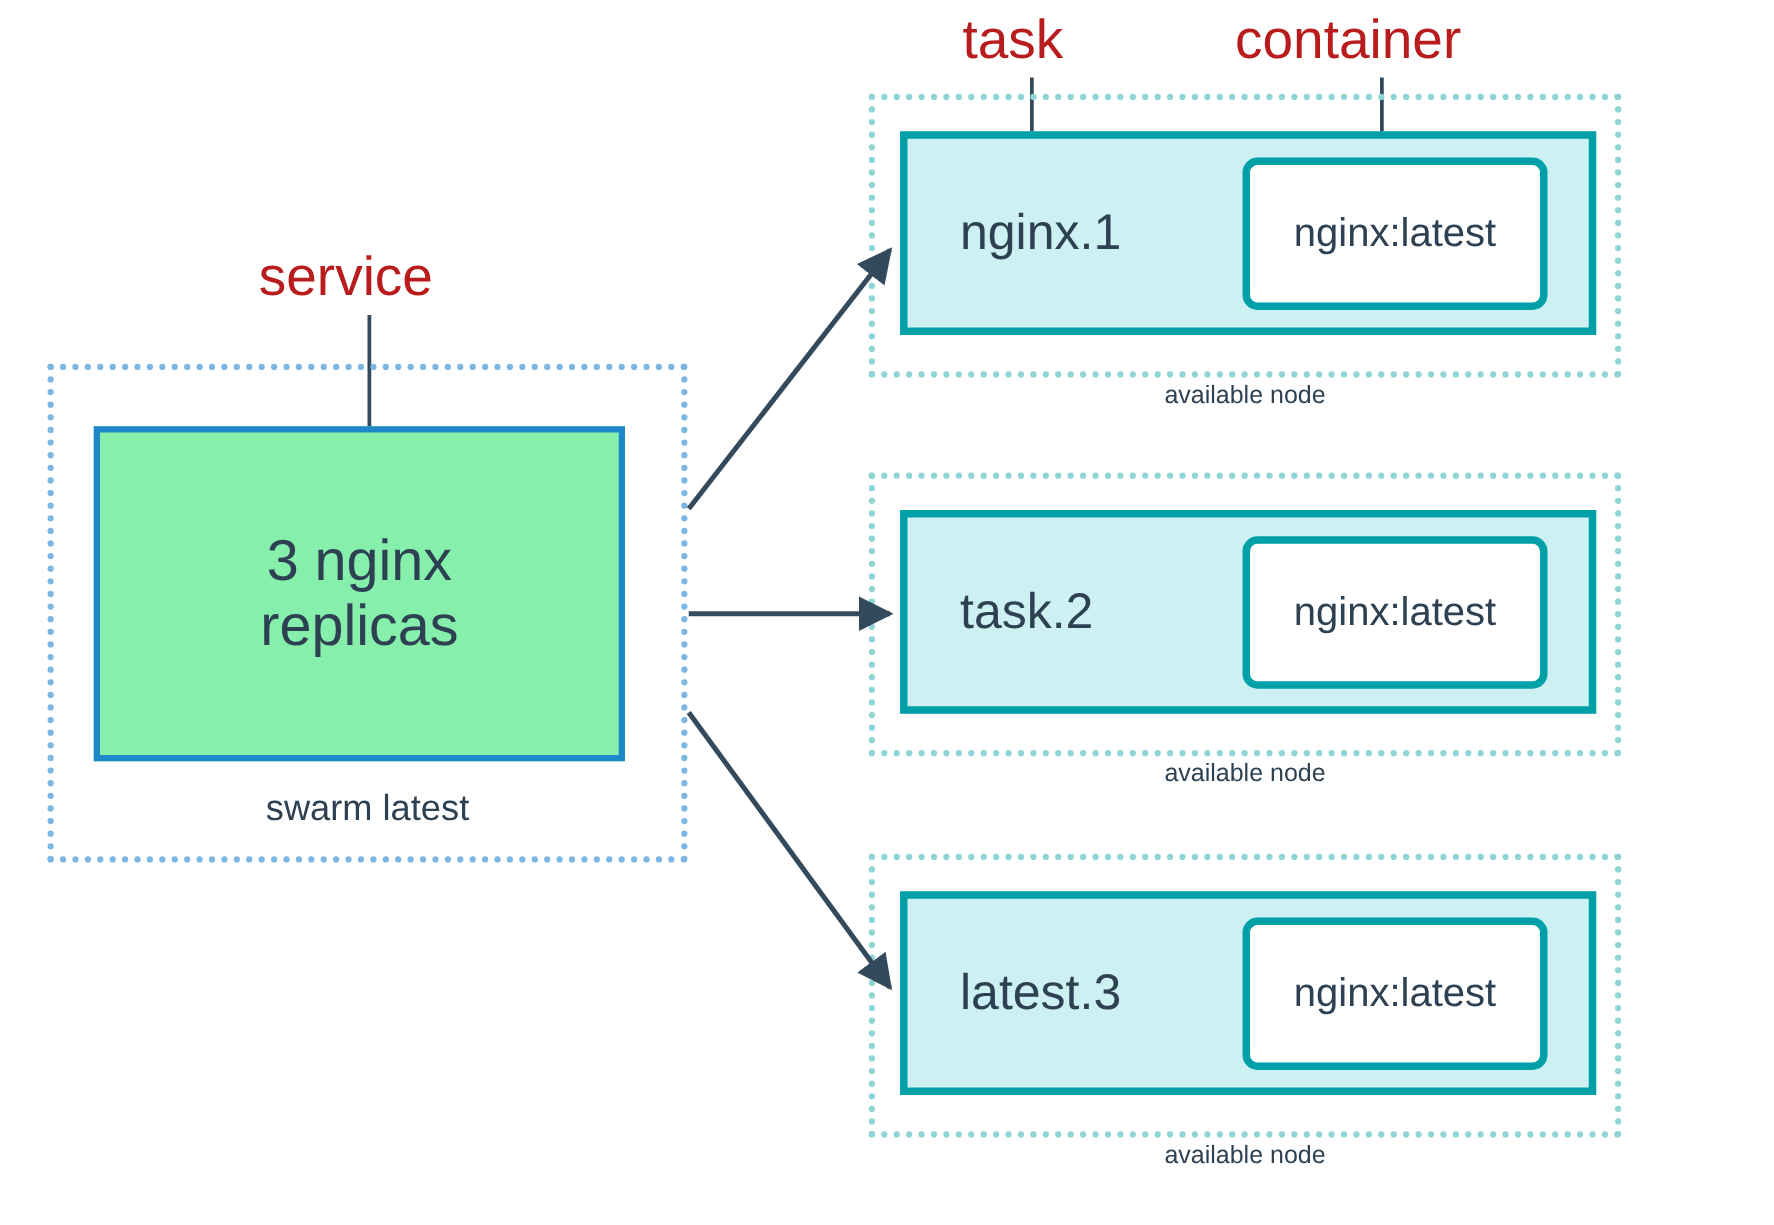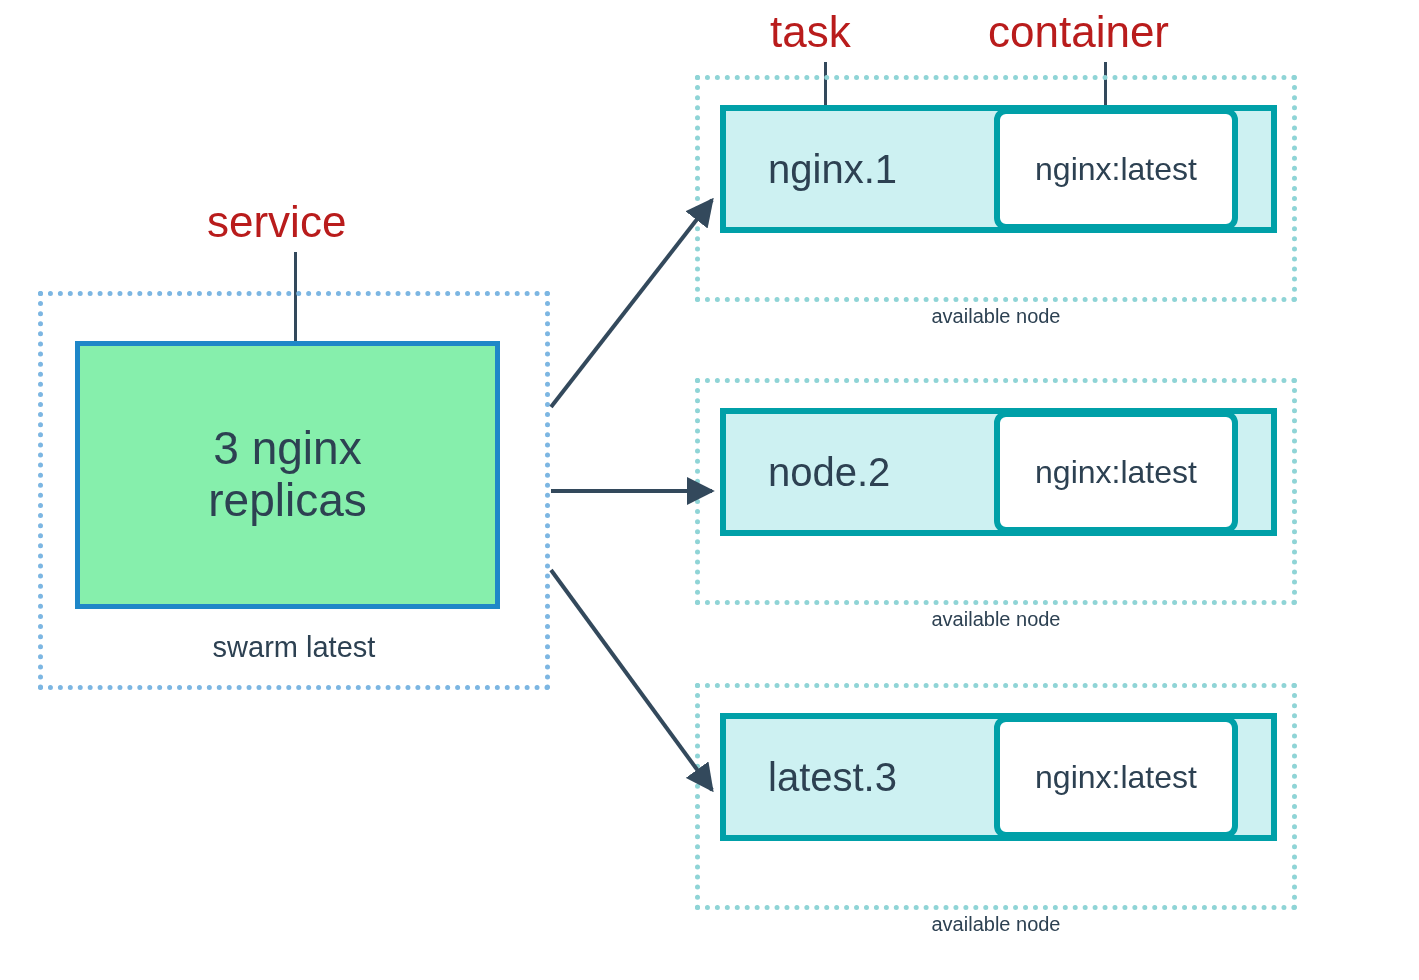--- a/index.html
+++ b/index.html
@@ -91,21 +91,21 @@
     left: 695px;
     width: 602px;
     height: 227px;
     box-sizing: border-box;
     border: 5px dotted #8fd4d6;
   }
   .task-box {
     position: absolute;
     left: 720px;
     width: 557px;
-    height: 128px;
+    height: 163px;
     box-sizing: border-box;
     background: #cdf1f2;
     border: 6px solid #00a0a8;
   }
   .task-label {
     position: absolute;
     left: 42px;
     top: 50%;
     transform: translateY(-50%);
     font-size: 40px;
@@ -190,21 +190,21 @@
   <div class="task-box" id="task-box-1">
     <div class="task-label">nginx.1</div>
     <div class="container-box">
       <div class="container-label">nginx:latest</div>
     </div>
   </div>
   <div class="node-caption" id="node-caption-1">available node</div>
 
   <div class="node-region" id="node-region-2"></div>
   <div class="task-box" id="task-box-2">
-    <div class="task-label">node.2</div>
+    <div class="task-label">task.2</div>
     <div class="container-box">
       <div class="container-label">nginx:latest</div>
     </div>
   </div>
   <div class="node-caption" id="node-caption-2">available node</div>
 
   <div class="node-region" id="node-region-3"></div>
   <div class="task-box" id="task-box-3">
     <div class="task-label">latest.3</div>
     <div class="container-box">

